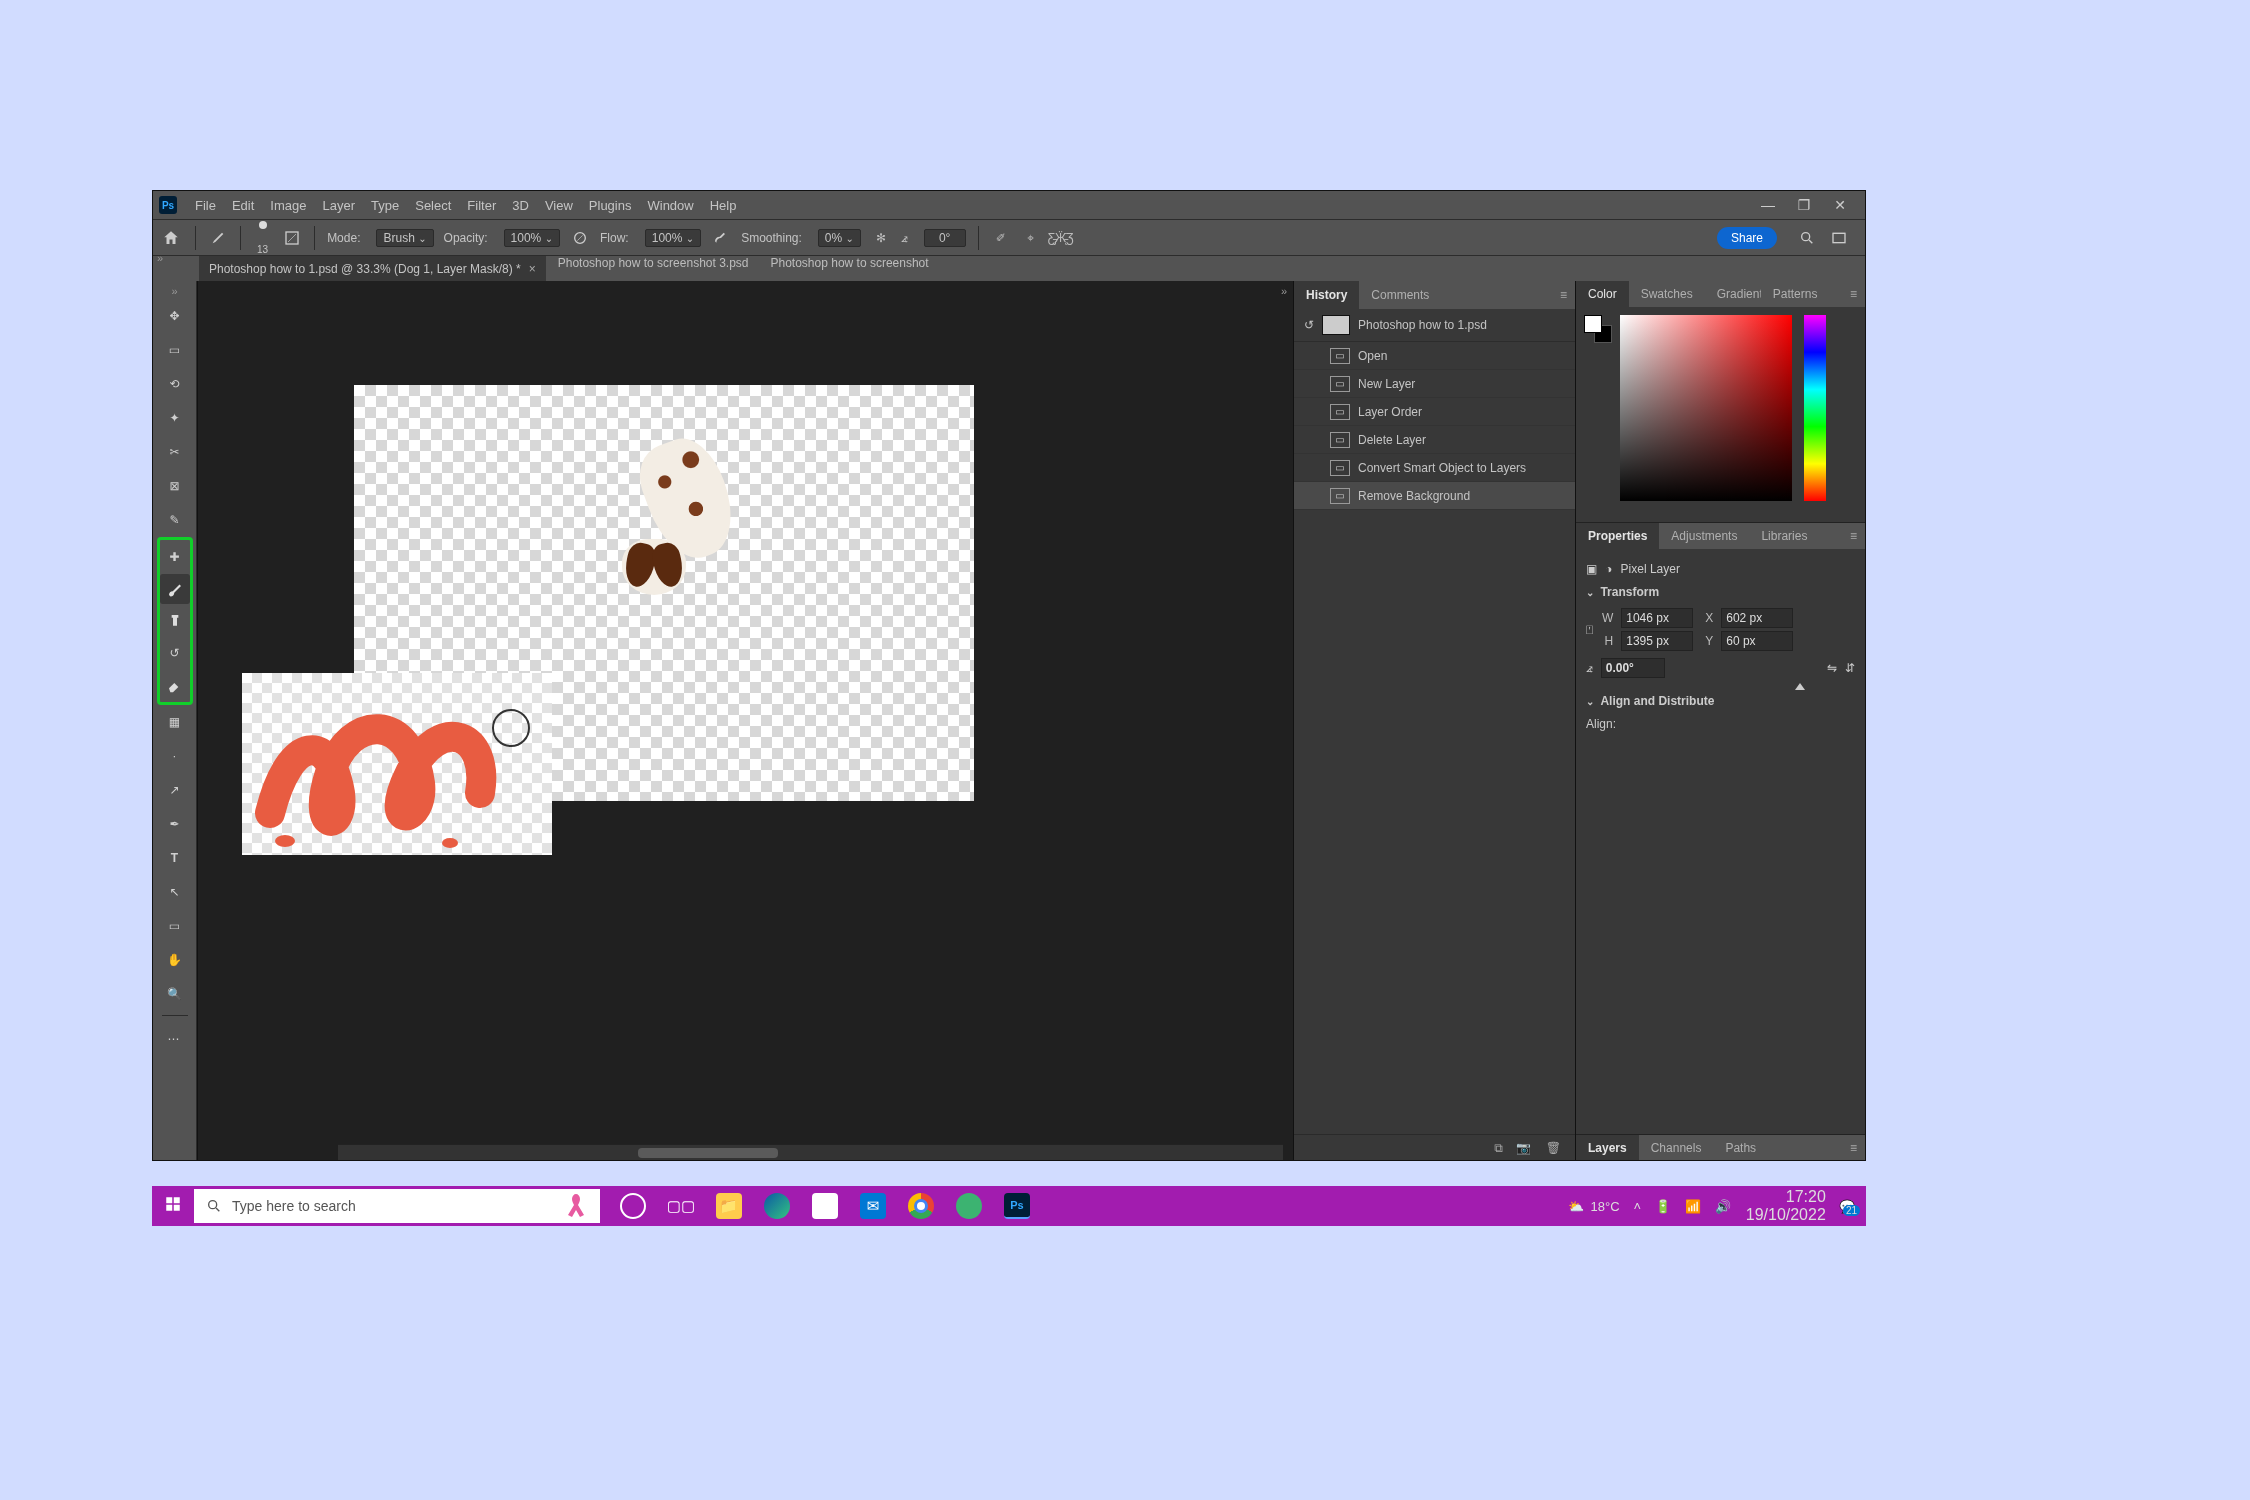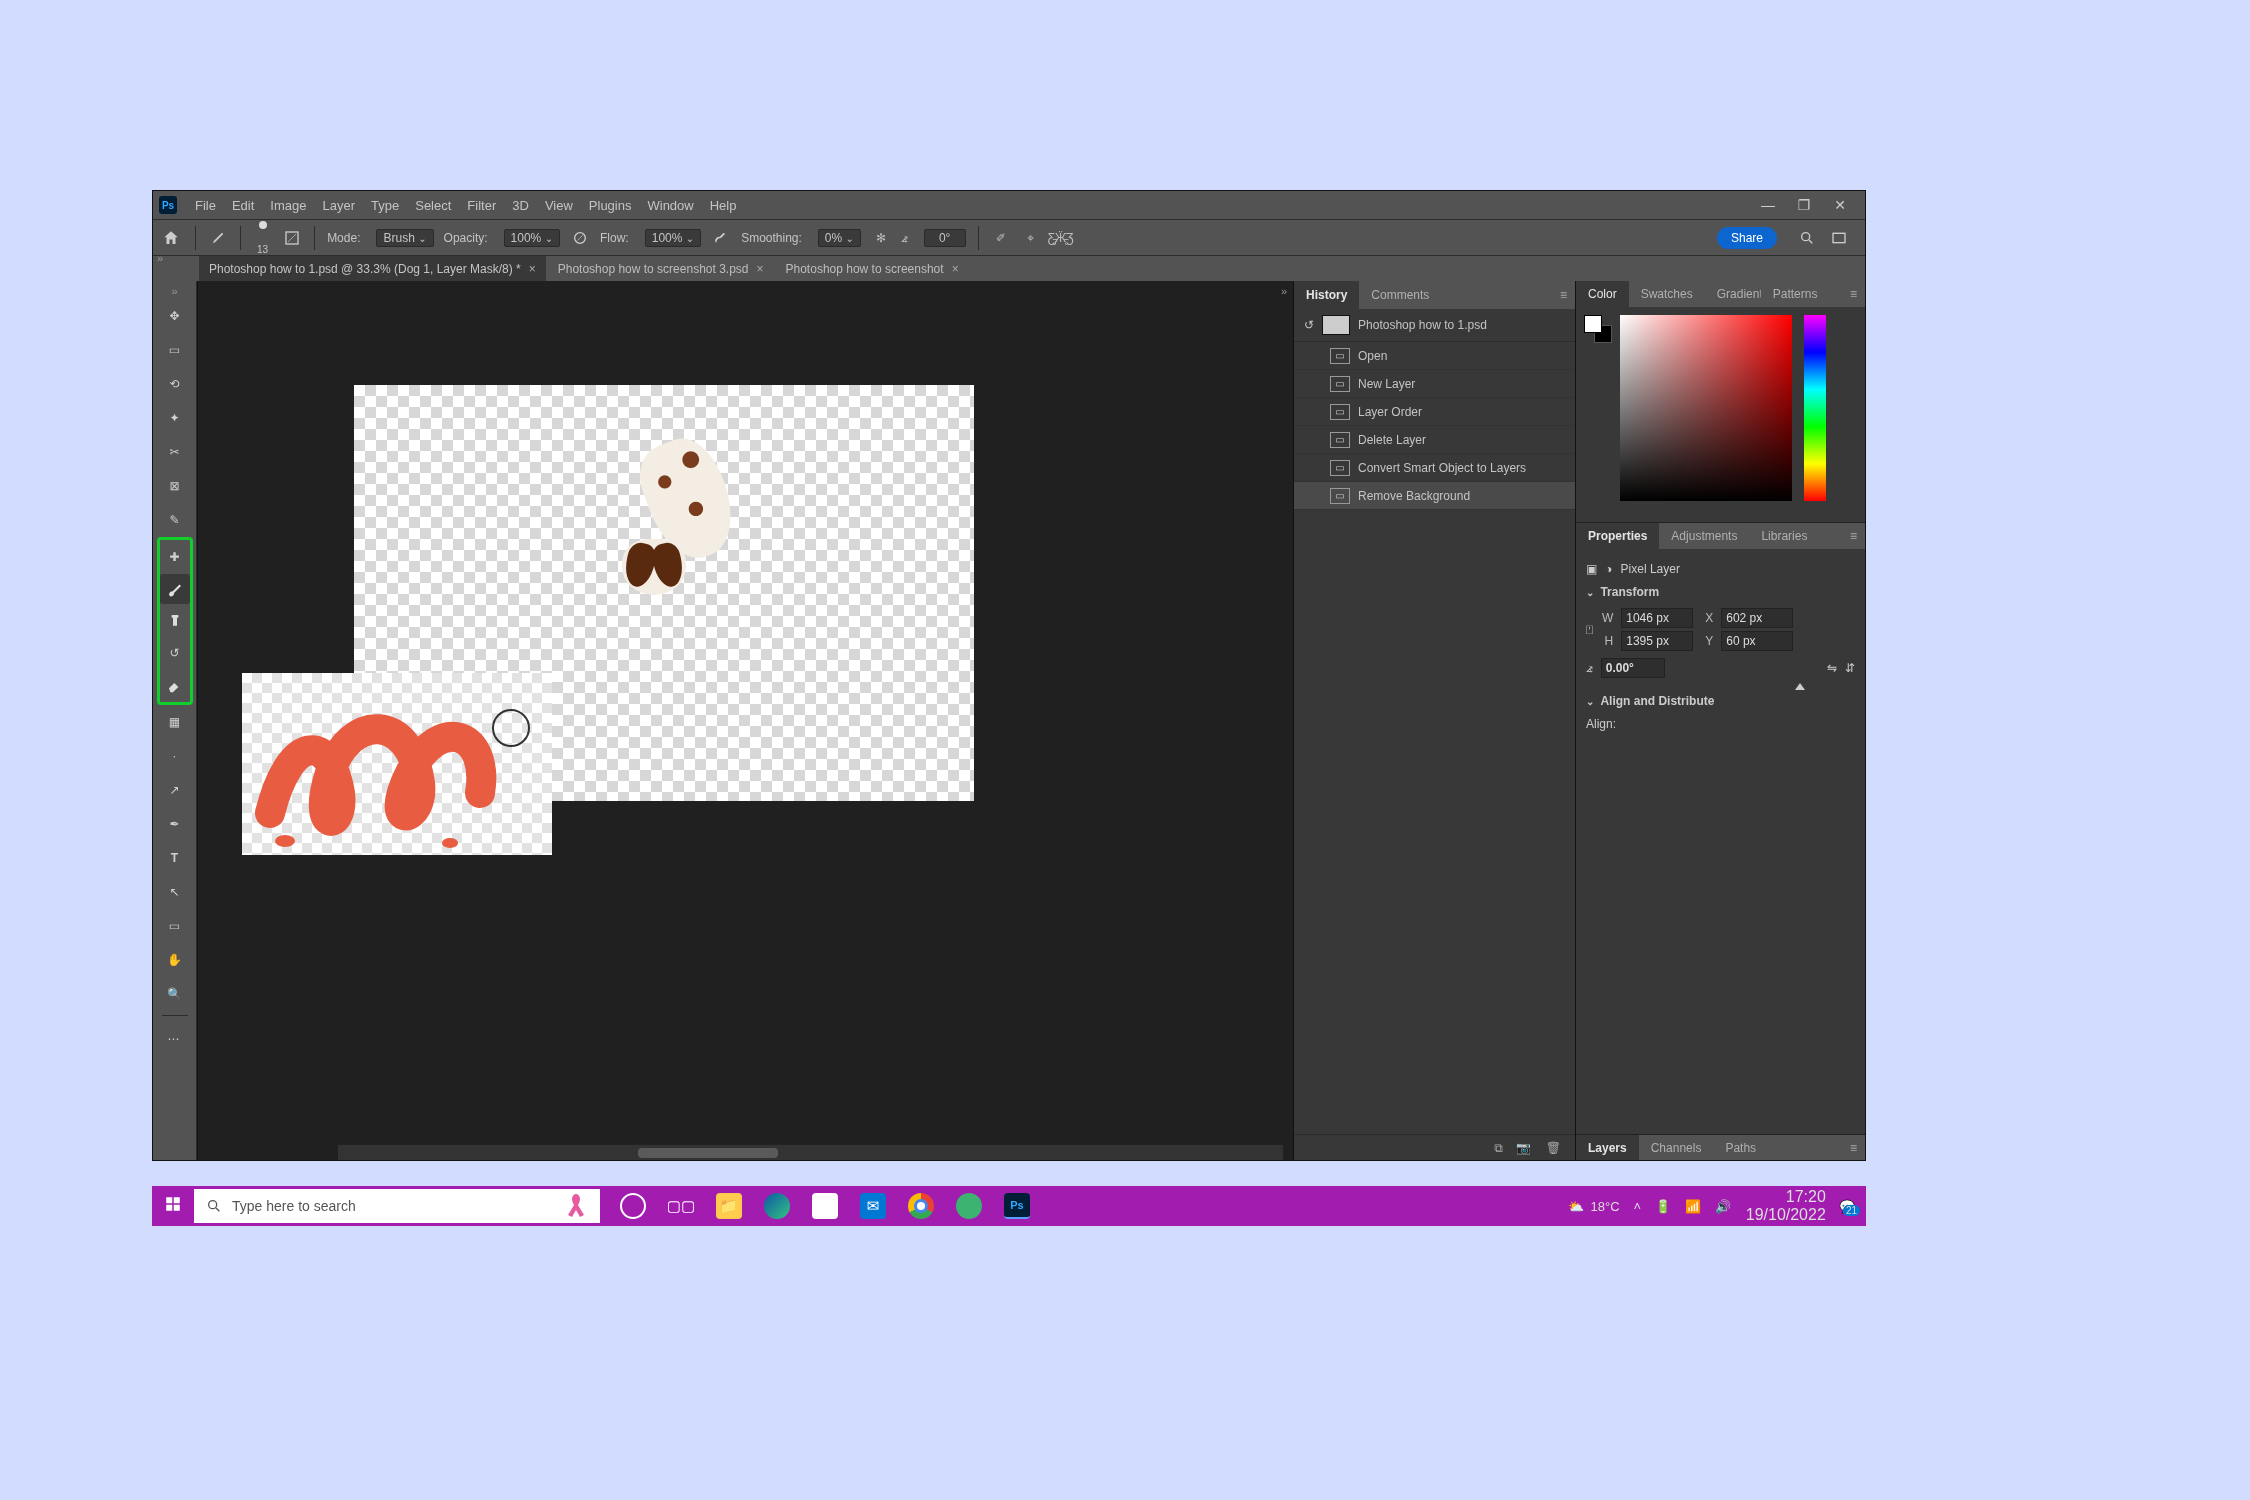--- a/index.html
+++ b/index.html
@@ -24,21 +24,21 @@
   .optbar .sep  { width: 1px; height: 24px; background: #2c2c2c; margin: 0 2px; }
   .optbar .chip { display: flex; align-items: center; gap: 16px; }
   .optbar .val  { background: #3a3a3a; border: 1px solid #2a2a2a; padding: 1px 6px; border-radius: 2px; min-width: 42px; text-align: center; }
   .optbar .ic  { width: 20px; height: 20px; display:flex; align-items:center; justify-content:center; color:#bbb; }
   .share-btn { margin-left: auto; background: #0d66d0; color: #fff; border-radius: 14px; padding: 4px 14px; font-size: 12px; }
   .optright { display: flex; align-items: center; gap: 12px; padding-right: 10px; margin-left: 10px; }
 
   
   .doctabs { height: 26px; background: #535353; display: flex; align-items: center; padding-left: 46px; font-size: 12px; border-top:1px solid #2c2c2c;}
   .doctab { background: #383838; height: 100%; display: flex; align-items: center; padding: 0 10px; gap: 8px; margin-right: 2px; }
-  .doctab.inact { background: #535353; color: #bdbdbd; }
+  .doctab.inact { background: #535353; color: #bdbdbd; flex-direction: column; }
   .doctab .x { color: #aaa; }
 
   
   .main { flex: 1; display: flex; min-height: 0; }
 
   
   .tools { width: 44px; background: #535353; border-right: 1px solid #2c2c2c; display: flex; flex-direction: column; align-items: center; padding-top: 4px;}
   .tool { width: 30px; height: 30px; margin: 2px 0; display:flex; align-items:center; justify-content:center; color:#d0d0d0; border-radius: 3px; }
   .tool.sel { background: #3a3a3a; }
   .tool-hl { border: 3px solid #11cf2a; border-radius: 4px; }

